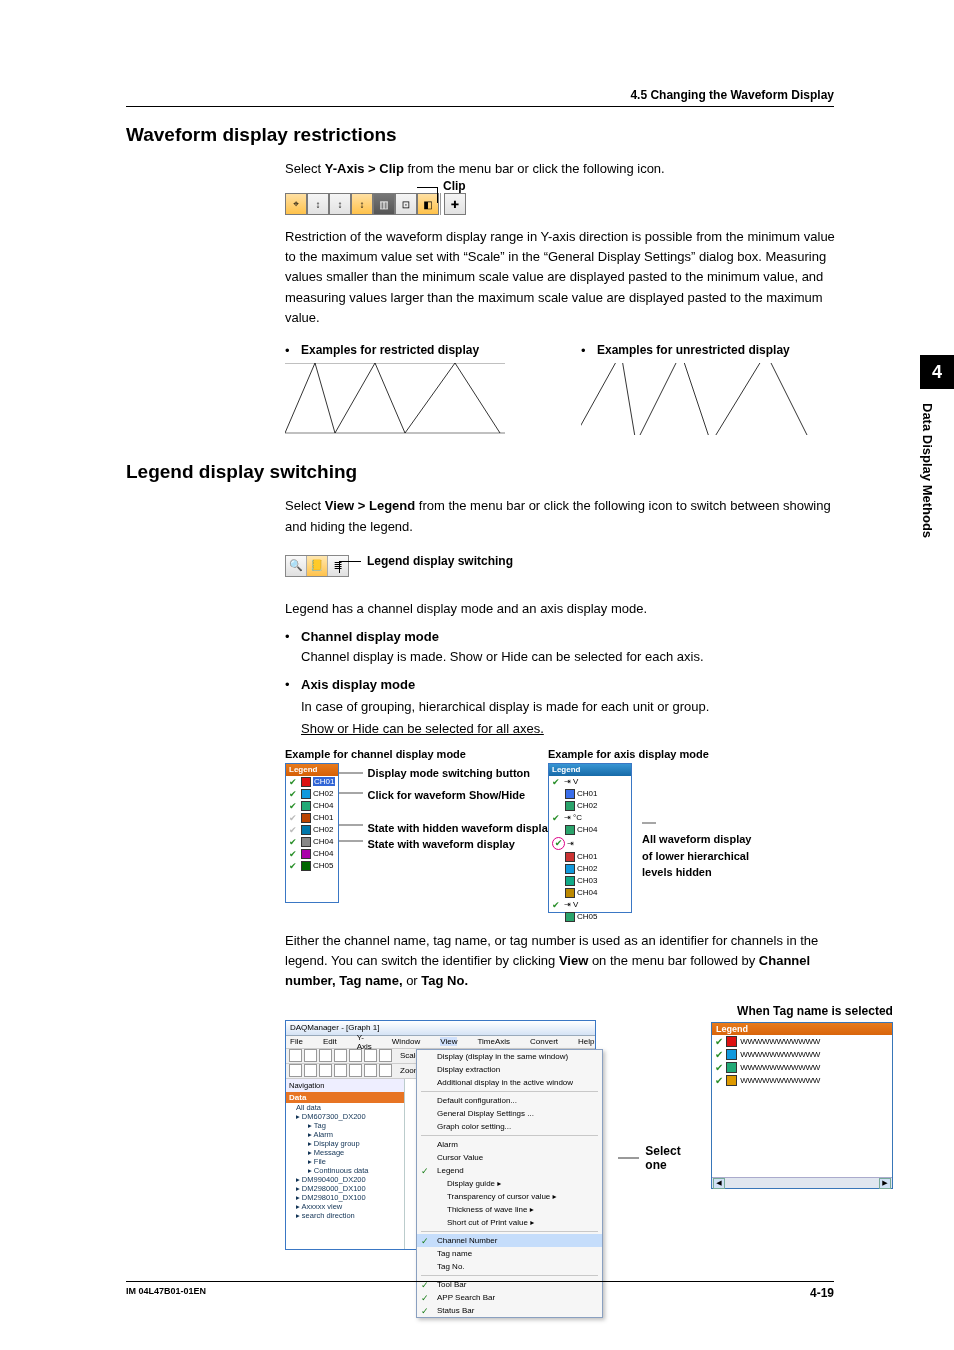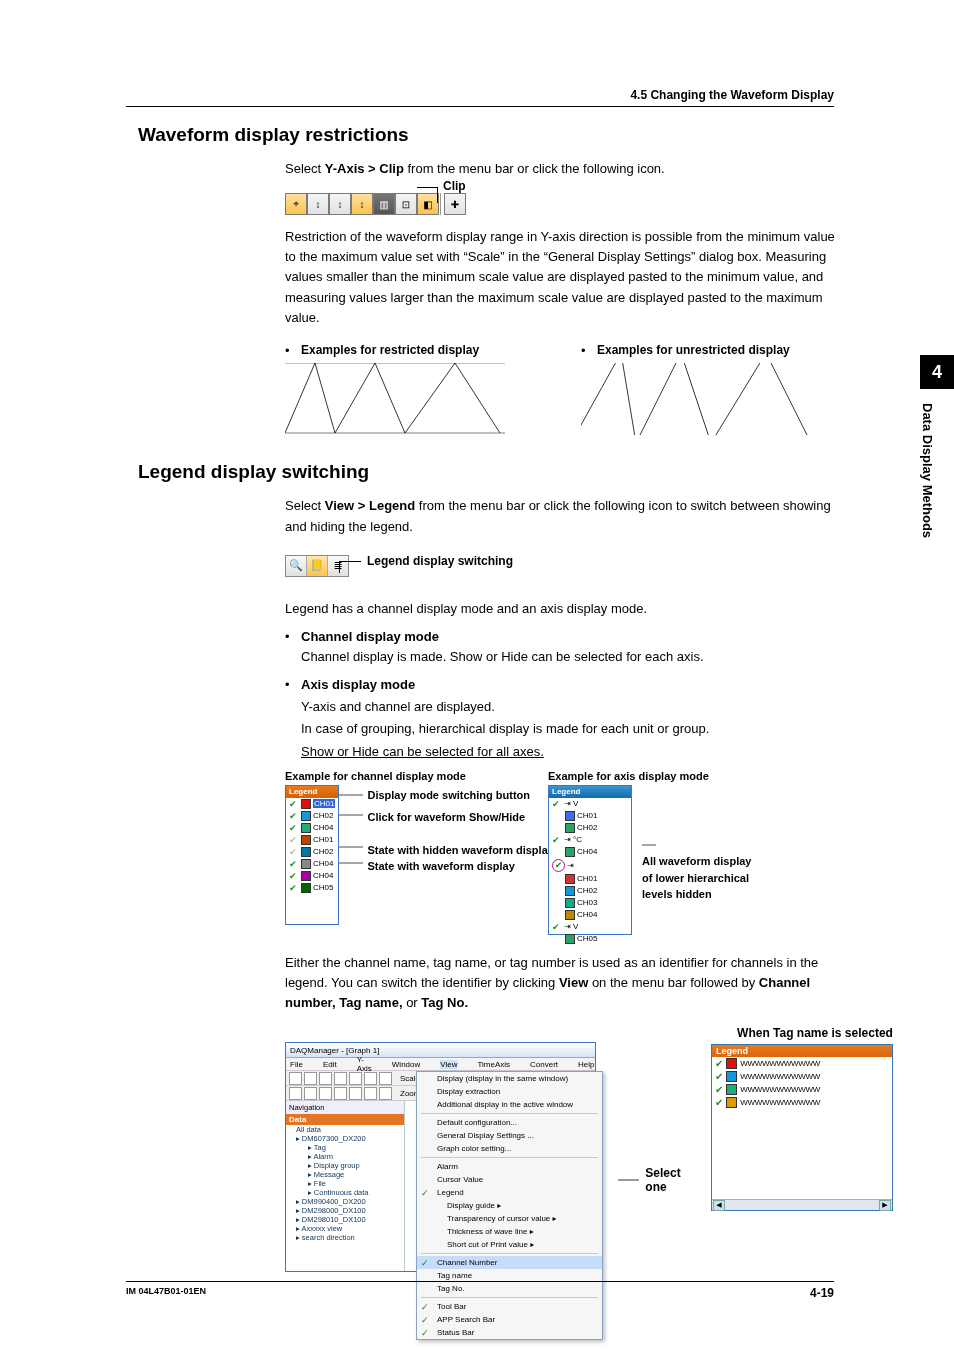--- a/index.html
+++ b/index.html
@@ -59,21 +59,21 @@
   }
   .content {
     position: absolute;
     left: 126px;
     right: 118px;
     top: 124px;
   }
   h2 {
     font-size: 19px;
     font-weight: bold;
-    margin: 0 0 4px 12px;
+    margin: 0 0 4px 0;
   }
   .body-indent {
     margin-left: 159px;
   }
   .lead {
     font-size: 13px;
     line-height: 1.55;
   }
   .sub-bold {
     font-weight: bold;
@@ -327,21 +327,20 @@
   <div class="bullet-row">
           <span class="dot">•</span>
           <span class="sub-bold">Channel display mode</span>
         </div>
   <p class="lead" style="margin:0 0 8px 16px;">Channel display is made. Show or Hide can be selected for each axis.</p>
 
   <div class="bullet-row">
           <span class="dot">•</span>
           <span class="sub-bold">Axis display mode</span>
         </div>
-  <p class="lead" style="margin:2px 0 0 16px;">Y-axis and channel are displayed.</p>
   <p class="lead" style="margin:2px 0 0 16px;">In case of grouping, hierarchical display is made for each unit or group.</p>
   <p class="lead" style="margin:2px 0 8px 16px;text-decoration:underline;">Show or Hide can be selected for all axes.</p>
 
   <div class="legend-ex-row">
 
     <div class="legend-ex-col" style="position:relative;">
       <div class="legend-ex-title">Example for channel display mode</div>
       <div style="display:flex; gap:12px;">
         <div class="legend-box" id="ch-legend-box" style="height:140px;">
           <div class="hdr">Legend</div>

